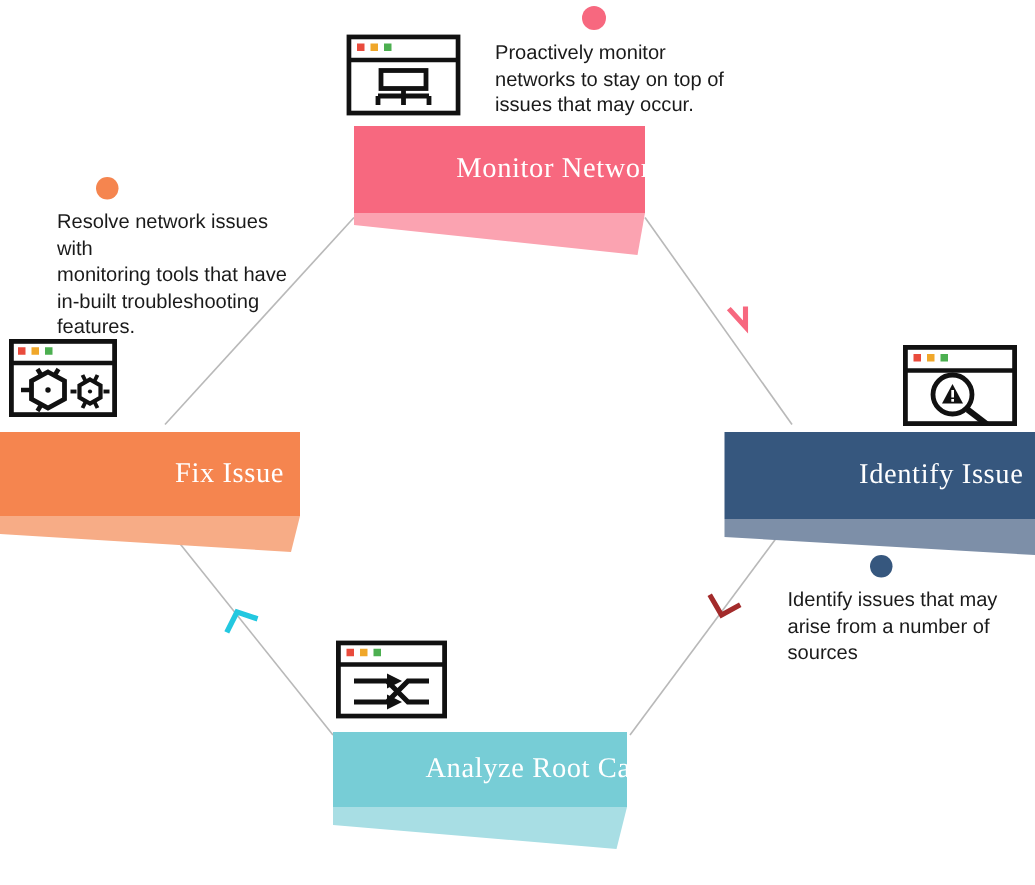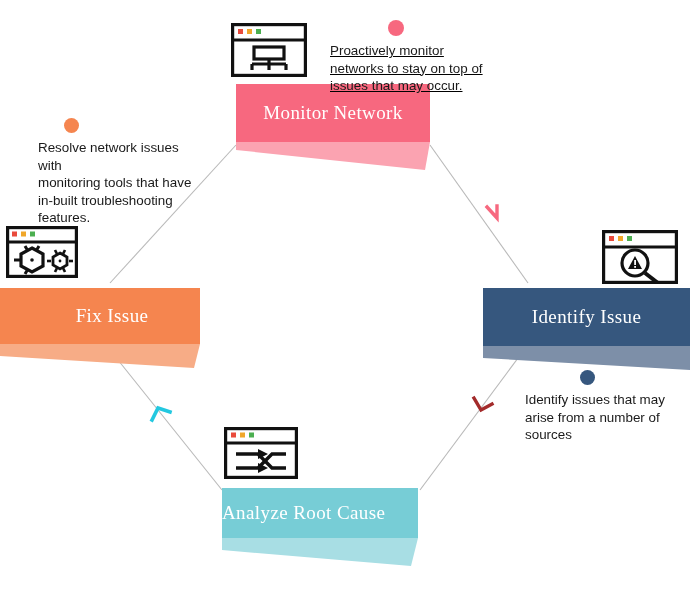--- a/index.html
+++ b/index.html
@@ -37,20 +37,21 @@
   }
   .banner {
     position: absolute;
     display: flex;
     align-items: center;
     color: #ffffff;
     font-family: "Liberation Serif", serif;
     font-size: 19px;
     letter-spacing: 0.4px;
     white-space: nowrap;
+    padding-left: 41px;
   }
   .banner-label {
     display: block;
   }
   
   .winicon {
     position: absolute;
   }
   
   .descblock {
@@ -106,21 +107,21 @@
   <div class="banner-wrap" style="left:236px; top:84px; width:200px; height:82px;">
     <svg class="banner-shadow" width="200" height="82" viewBox="0 0 200 82">
       <polygon points="0,58 194,58 189,86 0,66" fill="#FBA3B1"></polygon>
       <rect x="0" y="0" width="194" height="58" fill="#F7687F"></rect>
     </svg>
     <div class="banner" style="left:0; top:0; width:194px; height:58px; justify-content:center;">
       <span class="banner-label">Monitor Network</span>
     </div>
   </div>
 
-  <div class="descblock" style="left:330px; top:20px; width:200px;text-decoration:underline;">
+  <div class="descblock" style="left:330px; top:4px; width:200px;">
     <span class="dot" style="width:16px; height:16px; background:#F7687F; margin-left:58px;"></span>
     <div class="desc-text" style="margin-top:6px;">Proactively monitor
 networks to stay on top of
 issues that may occur.</div>
   </div>
 
   <div class="winicon" style="left:602px; top:230px;">
     <svg width="76" height="54" viewBox="0 0 76 54">
       <rect x="1.5" y="1.5" width="73" height="51" fill="#ffffff" stroke="#111111" stroke-width="3.4"></rect>
       <line x1="1.5" y1="17" x2="74.5" y2="17" stroke="#111111" stroke-width="3"></line>
@@ -164,21 +165,21 @@
       <polygon points="34,22 44,27 34,32" fill="#111111"></polygon>
       <polygon points="34,36 44,41 34,46" fill="#111111"></polygon>
     </svg>
   </div>
 
   <div class="banner-wrap" style="left:222px; top:488px; width:200px; height:82px;">
     <svg class="banner-shadow" width="200" height="82" viewBox="0 0 200 82">
       <polygon points="0,50 196,50 189,78 0,62" fill="#A8DEE4"></polygon>
       <rect x="0" y="0" width="196" height="50" fill="#77CDD6"></rect>
     </svg>
-    <div class="banner" style="left:0; top:0; width:184px; height:50px; justify-content:flex-start;">
+    <div class="banner" style="left:0; top:0; width:184px; height:50px; justify-content:flex-end;">
       <span class="banner-label">Analyze Root Cause</span>
     </div>
   </div>
 
 
   <div class="winicon" style="left:6px; top:226px;">
     <svg width="72" height="52" viewBox="0 0 72 52">
       <rect x="1.5" y="1.5" width="69" height="49" fill="#ffffff" stroke="#111111" stroke-width="3.4"></rect>
       <line x1="1.5" y1="16" x2="70.5" y2="16" stroke="#111111" stroke-width="3"></line>
       <rect x="6" y="5.5" width="5" height="5" fill="#E94B3C"></rect>

